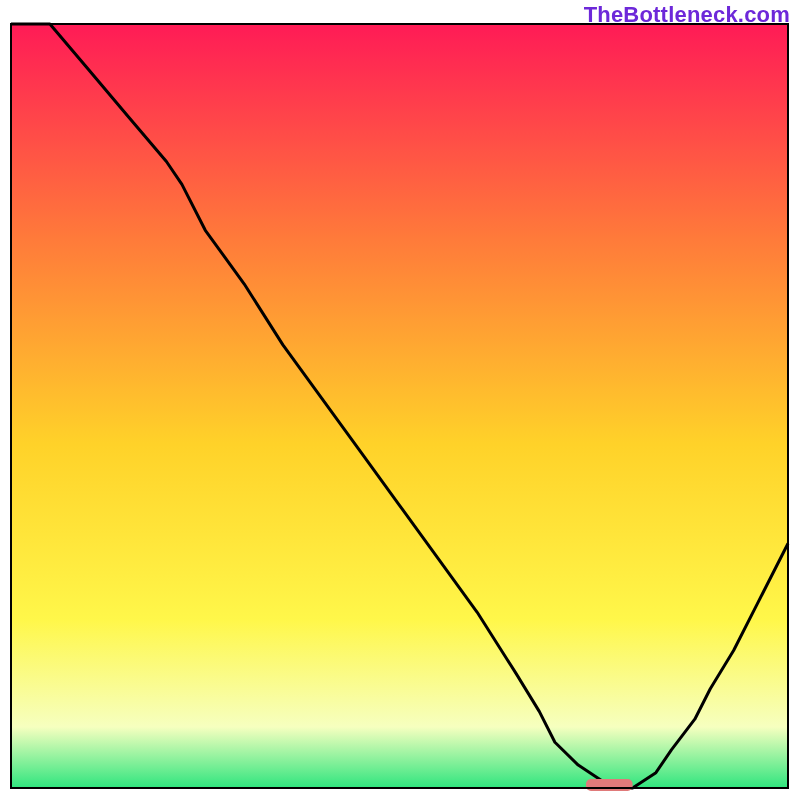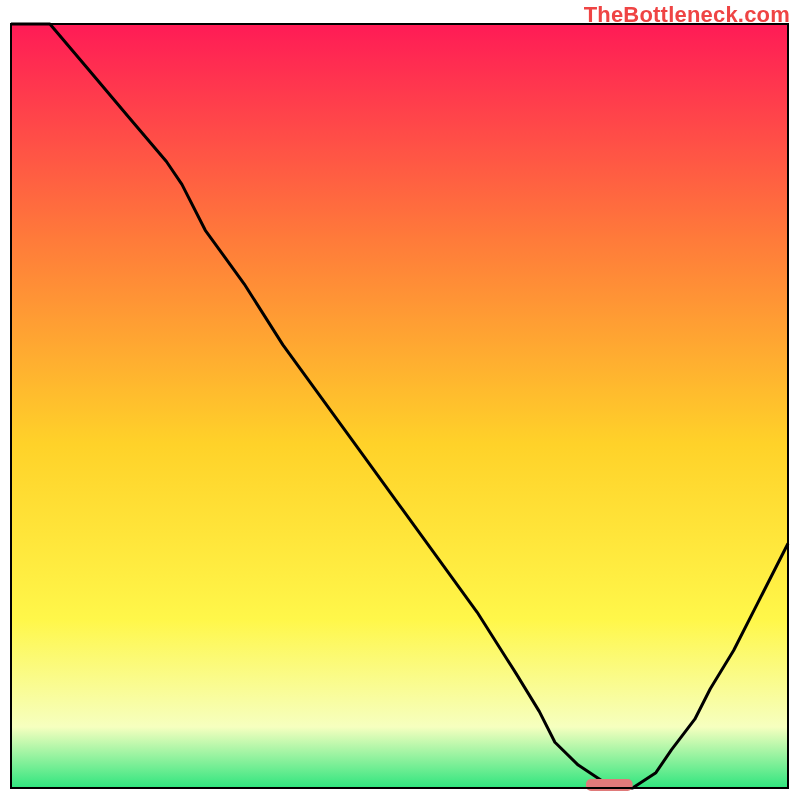--- a/index.html
+++ b/index.html
@@ -14,21 +14,21 @@
     position: relative;
     width: 800px;
     height: 800px;
   }
   .watermark {
     position: absolute;
     top: 2px;
     right: 10px;
     font-size: 22px;
     font-weight: 600;
-    color: #ef4444;
+    color: #6d28d9;
     z-index: 10;
     letter-spacing: 0.2px;
   }
   svg.plot {
     position: absolute;
     left: 0;
     top: 0;
   }
 </style>
 </head>

